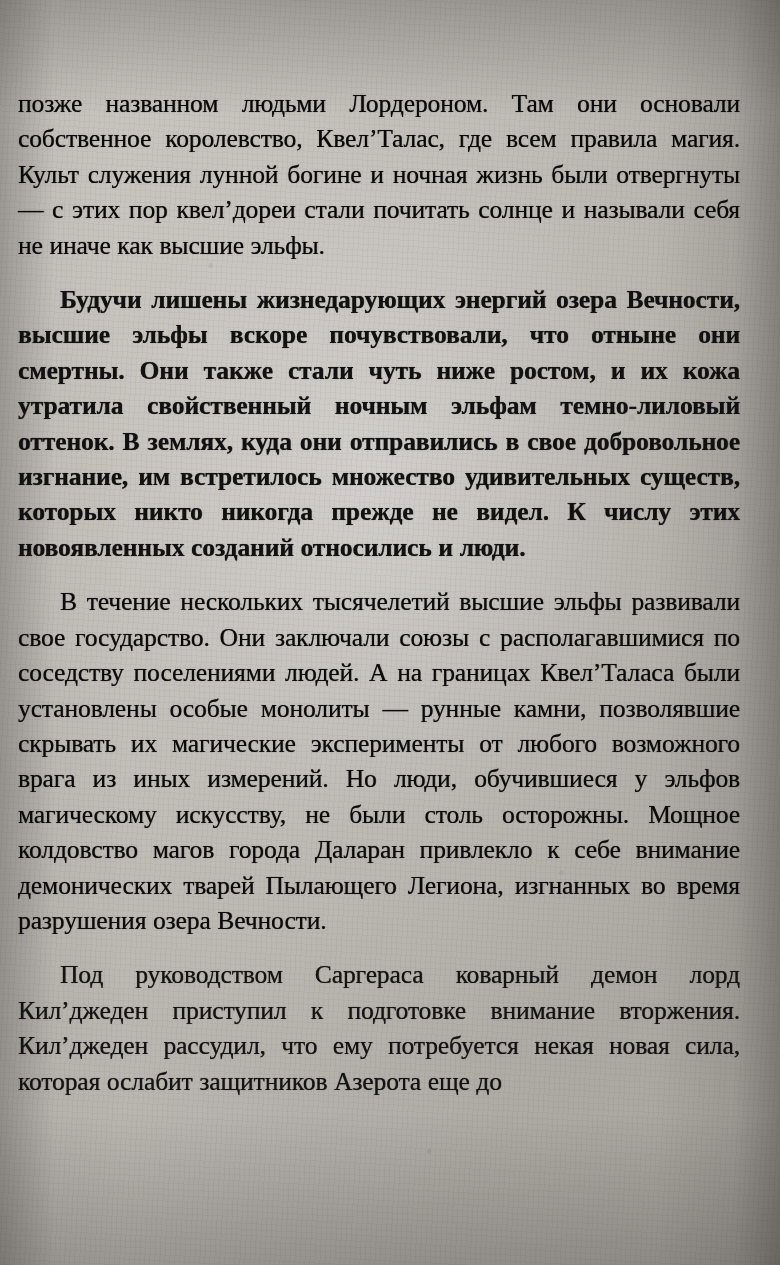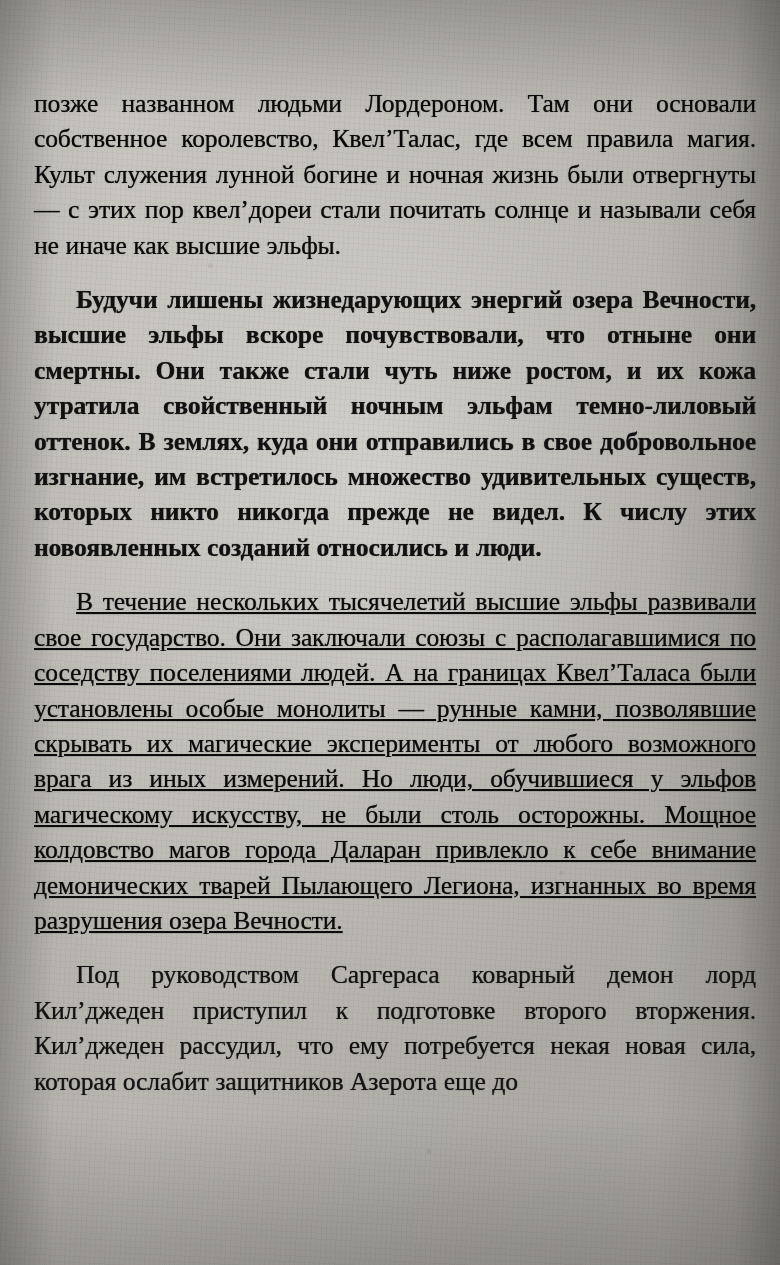--- a/index.html
+++ b/index.html
@@ -53,21 +53,21 @@
     pointer-events: none;
     background:
       linear-gradient(to right, rgba(60,58,55,0.30) 0%, rgba(60,58,55,0.04) 7%, rgba(0,0,0,0) 16%, rgba(0,0,0,0) 84%, rgba(60,58,55,0.10) 94%, rgba(60,58,55,0.34) 100%),
       linear-gradient(to bottom, rgba(60,58,55,0.26) 0%, rgba(0,0,0,0) 9%, rgba(0,0,0,0) 88%, rgba(60,58,55,0.22) 100%);
     mix-blend-mode: multiply;
   }
 
   
   .text-column {
     position: absolute;
-    left: 34px;
+    left: 18px;
     top: 86px;
     width: 722px;
     z-index: 3;
   }
 
   p.para {
     margin: 0 0 19px 0;
     text-align: justify;
     text-justify: inter-word;
     font-size: 25.5px;
@@ -83,26 +83,26 @@
   }
   p.para:first-child {
     text-indent: 0;
   }
   p.para:last-child {
     margin-bottom: 0;
   }
   
   p.para:nth-child(1) { color: #121212; }
   p.para:nth-child(2) { color: #191919; font-weight: bold; }
-  p.para:nth-child(3) { color: #141414; text-decoration: underline; }
+  p.para:nth-child(3) { color: #141414; }
   p.para:nth-child(4) { color: #1b1b1b; }
 </style>
 </head>
 <body>
 
 <div id="page">
   <div class="text-column">
     <p class="para">позже названном людьми Лордероном. Там они основали собственное королевство, Квел’Талас, где всем правила магия. Культ служения лунной богине и ночная жизнь были отвергнуты — с этих пор квел’дореи стали почитать солнце и называли себя не иначе как высшие эльфы.</p>
     <p class="para">Будучи лишены жизнедарующих энергий озера Вечности, высшие эльфы вскоре почувствовали, что отныне они смертны. Они также стали чуть ниже ростом, и их кожа утратила свойственный ночным эльфам темно-лиловый оттенок. В землях, куда они отправились в свое добровольное изгнание, им встретилось множество удивительных существ, которых никто никогда прежде не видел. К числу этих новоявленных созданий относились и люди.</p>
     <p class="para">В течение нескольких тысячелетий высшие эльфы развивали свое государство. Они заключали союзы с располагавшимися по соседству поселениями людей. А на границах Квел’Таласа были установлены особые монолиты — рунные камни, позволявшие скрывать их магические эксперименты от любого возможного врага из иных измерений. Но люди, обучившиеся у эльфов магическому искусству, не были столь осторожны. Мощное колдовство магов города Даларан привлекло к себе внимание демонических тварей Пылающего Легиона, изгнанных во время разрушения озера Вечности.</p>
-    <p class="para">Под руководством Саргераса коварный демон лорд Кил’джеден приступил к подготовке второго вторжения. Кил’джеден рассудил, что ему потребуется некая новая сила, которая ослабит защитников Азерота еще  до</p>
+    <p class="para">Под руководством Саргераса коварный демон лорд Кил’джеден приступил к подготовке внимание вторжения. Кил’джеден рассудил, что ему потребуется некая новая сила, которая ослабит защитников Азерота еще  до</p>
   </div>
 </div>
 
 </body></html>

